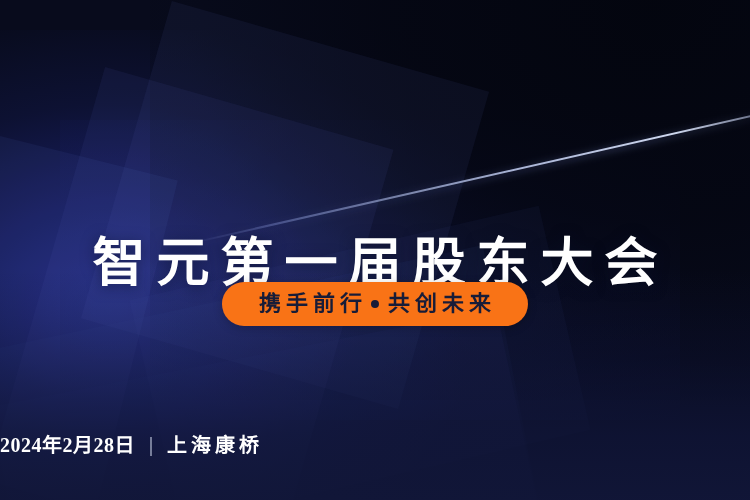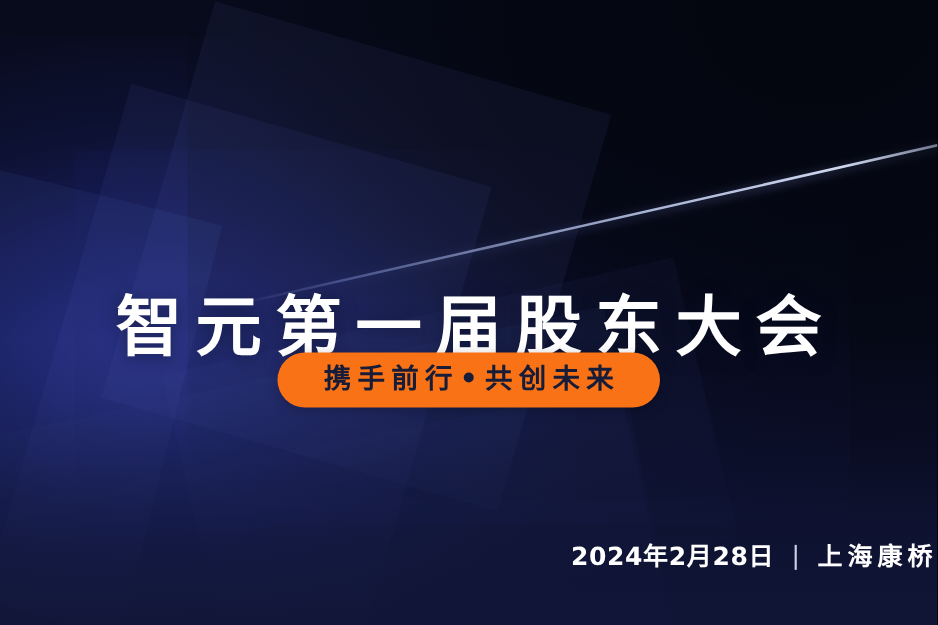--- a/index.html
+++ b/index.html
@@ -12,20 +12,21 @@
     font-family: "DejaVu Sans", "Liberation Sans", sans-serif;
   }
 
   .poster {
     position: relative;
     width: 750px;
     height: 500px;
     overflow: hidden;
     background: #070a18;
     user-select: none;
+    font-family: Liberation Serif, serif;
   }
 
   
 
   .bg-base {
     position: absolute;
     inset: 0;
     background: #080b1c;
   }
 
@@ -234,23 +235,23 @@
     height: 8px;
     border-radius: 50%;
     background: #171c38;
     margin: 0 9px 3px 4px;
     vertical-align: middle;
   }
 
   .footer {
     position: absolute;
     top: 432px;
-    left: 12px;
+    left: 0;
     right: 0;
-    text-align: right;
+    text-align: left;
     white-space: nowrap;
     color: #ffffff;
     font-size: 20px;
     font-weight: 700;
     line-height: 26px;
   }
 
   .footer-date { letter-spacing: 0.5px; }
 
   .footer-sep {

